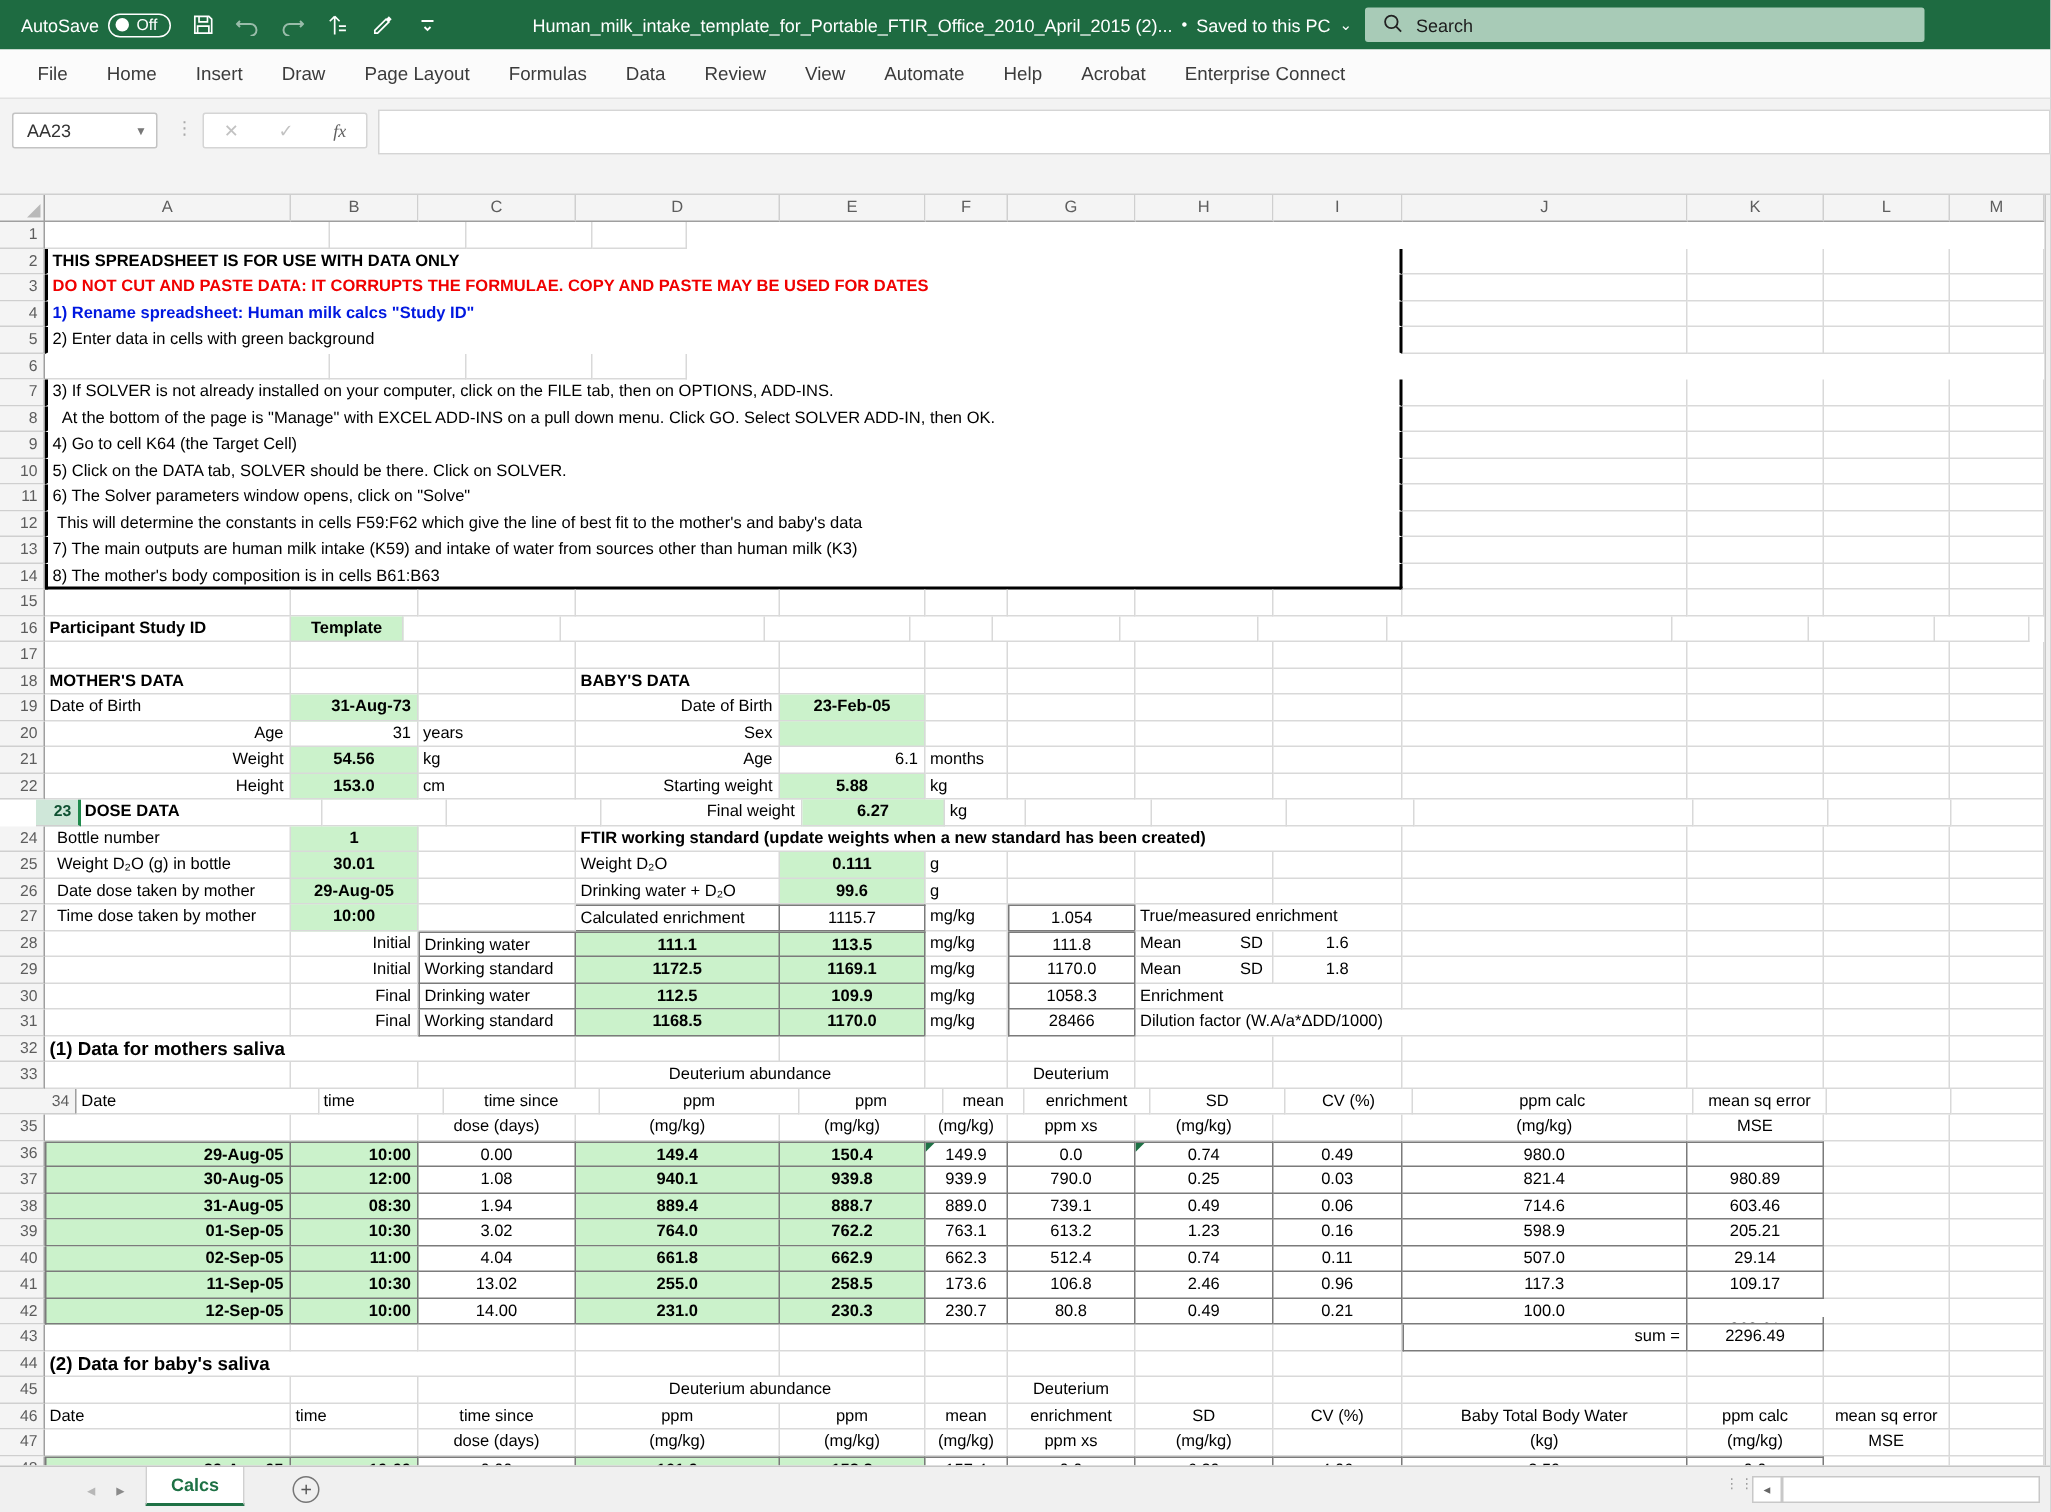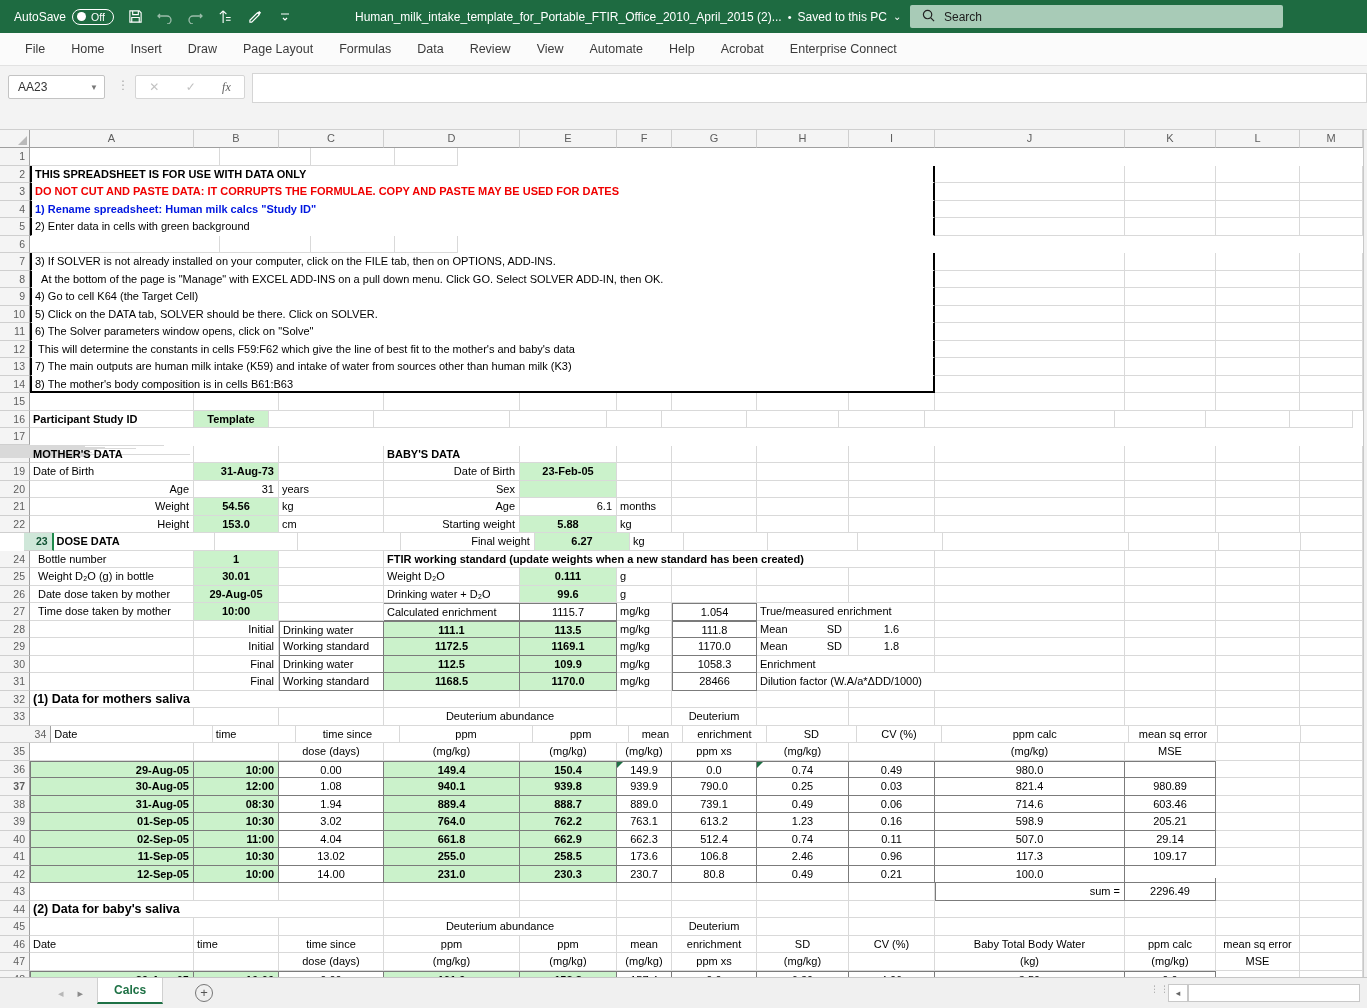--- a/index.html
+++ b/index.html
@@ -352,21 +352,21 @@
         <div class="cell" style="width: 97px;"></div>
         <div class="cell" style="width: 55px;"></div>
         <div class="cell" style="width: 85px;"></div>
         <div class="cell" style="width: 92px;"></div>
         <div class="cell" style="width: 86px;"></div>
         <div class="cell" style="width: 190px;"></div>
         <div class="cell" style="width: 91px;"></div>
         <div class="cell" style="width: 84px;"></div>
         <div class="cell" style="width: 63px;"></div>
       </div>
-      <div class="grow" style="height: 17.5px; flex-direction: column;">
+      <div class="grow" style="height: 17.5px;">
         <div class="rh" style="width: 30px;">17</div>
         <div class="cell" style="width: 164px;"></div>
         <div class="cell" style="width: 85px;"></div>
         <div class="cell" style="width: 105px;"></div>
         <div class="cell" style="width: 136px;"></div>
         <div class="cell" style="width: 97px;"></div>
         <div class="cell" style="width: 55px;"></div>
         <div class="cell" style="width: 85px;"></div>
         <div class="cell" style="width: 92px;"></div>
         <div class="cell" style="width: 86px;"></div>
@@ -667,21 +667,21 @@
         <div class="cell k-c k-bd k-bdt k-flag" style="width: 55px;">149.9</div>
         <div class="cell k-c k-bd k-bdt" style="width: 85px;">0.0</div>
         <div class="cell k-c k-bd k-bdt k-flag" style="width: 92px;">0.74</div>
         <div class="cell k-c k-bd k-bdt" style="width: 86px;">0.49</div>
         <div class="cell k-c k-bd k-bdt" style="width: 190px;">980.0</div>
         <div class="cell k-bd k-bdt" style="width: 91px;"></div>
         <div class="cell" style="width: 84px;"></div>
         <div class="cell" style="width: 63px;"></div>
       </div>
       <div class="grow" style="height: 17.5px;">
-        <div class="rh" style="width: 30px; font-weight: bold;">37</div>
+        <div class="rh" style="width: 30px;">37</div>
         <div class="cell k-b k-r k-green k-bd k-bdl" style="width: 164px;">30-Aug-05</div>
         <div class="cell k-b k-r k-green k-bd" style="width: 85px;">12:00</div>
         <div class="cell k-c k-bd" style="width: 105px;">1.08</div>
         <div class="cell k-b k-c k-green k-bd" style="width: 136px;">940.1</div>
         <div class="cell k-b k-c k-green k-bd" style="width: 97px;">939.8</div>
         <div class="cell k-c k-bd" style="width: 55px;">939.9</div>
         <div class="cell k-c k-bd" style="width: 85px;">790.0</div>
         <div class="cell k-c k-bd" style="width: 92px;">0.25</div>
         <div class="cell k-c k-bd" style="width: 86px;">0.03</div>
         <div class="cell k-c k-bd" style="width: 190px;">821.4</div>

